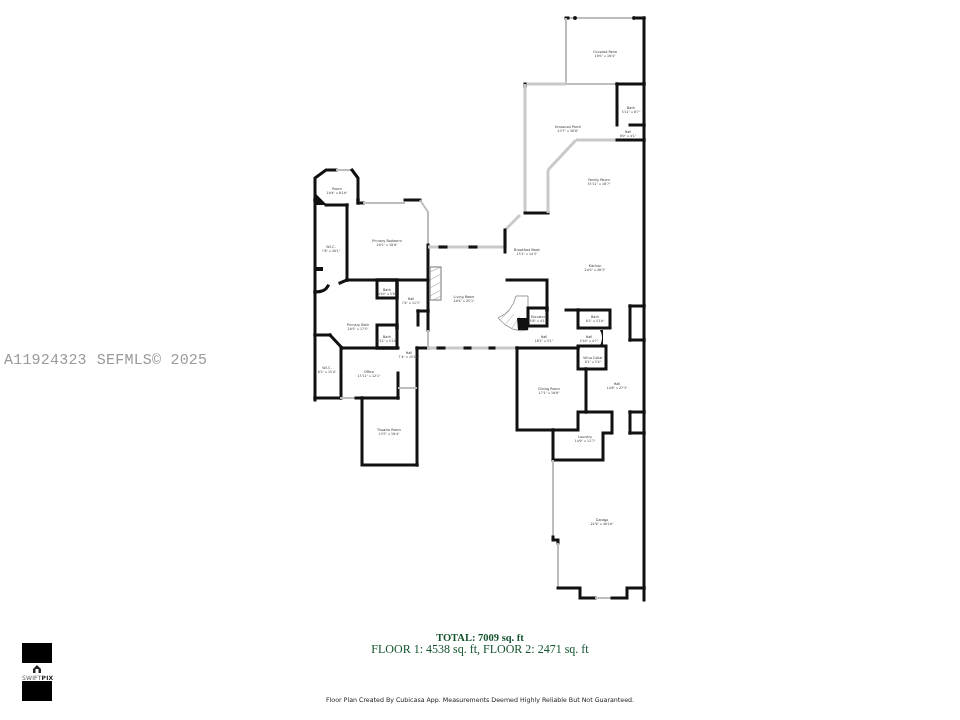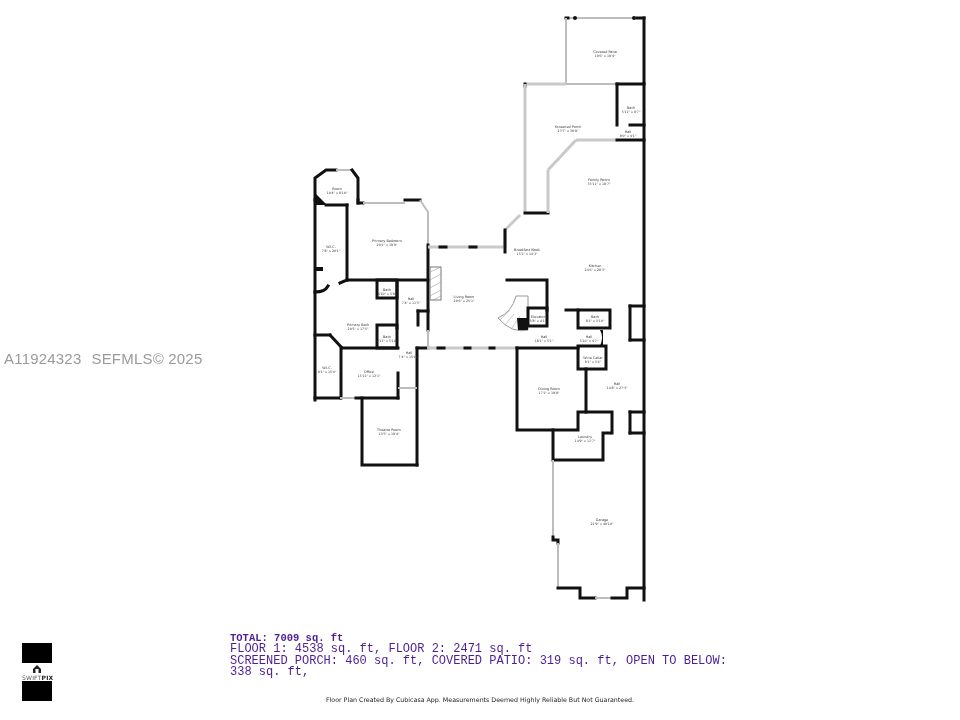--- a/index.html
+++ b/index.html
@@ -5,22 +5,22 @@
   html, body { margin: 0; padding: 0; background: #ffffff; }
   body { width: 960px; height: 720px; position: relative; overflow: hidden; font-family: "DejaVu Sans", sans-serif; }
   #plan { position: absolute; left: 0; top: 0; width: 960px; height: 720px; }
   .wall { stroke: #111; stroke-width: 3; fill: none; stroke-linecap: square; }
   .thin { stroke: #bdbdbd; stroke-width: 2; fill: none; }
   .win { stroke: #c9c9c9; stroke-width: 3; fill: none; }
   .fill-blk { fill: #111; }
   .room-name { font-size: 3.4px; fill: #333; text-anchor: middle; font-family: "DejaVu Sans", sans-serif; }
   .room-dim { font-size: 3.2px; fill: #333; text-anchor: middle; font-family: "DejaVu Sans", sans-serif; }
   .watermark { position: absolute; left: 4px; top: 350px; font-size: 15px; color: #9a9a9a; font-family: "Liberation Sans", sans-serif; letter-spacing: 0.2px; white-space: nowrap; }
-  .watermark span { margin-right: 10px; }
-  .summary { position: absolute; left: 230px; width: 500px; top: 632px; text-align: left; font-family: Liberation Mono, monospace; color: #4c1d95; }
+  .watermark span { margin-right: 10px; font-family: Liberation Mono, monospace; }
+  .summary { position: absolute; left: 230px; width: 500px; top: 632px; text-align: center; font-family: Liberation Serif, serif; color: #14532d; }
   .summary .total { font-weight: bold; font-size: 10.5px; line-height: 12px; }
   .summary .line { font-size: 12px; line-height: 11.5px; }
   .credit { position: absolute; left: 230px; width: 500px; top: 696px; text-align: center; font-size: 6.3px; color: #222; font-family: "DejaVu Sans", sans-serif; }
   .logo { position: absolute; left: 22px; top: 643px; width: 30px; }
   .logo .blk { width: 30px; height: 20px; background: #000; }
   .logo .mark { height: 11px; display: flex; justify-content: center; align-items: center; }
   .logo .brand { font-size: 6px; text-align: center; color: #555; font-family: "DejaVu Sans", sans-serif; letter-spacing: 0.2px; line-height: 7px; }
   .logo .brand b { color: #222; }
 </style>
 </head>
@@ -234,16 +234,15 @@
         <rect x="3.5" y="5" width="3" height="4" fill="#fff"></rect>
       </svg>
   </div>
   <div class="brand"><span>SWIFT</span><b>PIX</b></div>
   <div class="blk"></div>
 </div>
 
 <div class="summary">
   <div class="total">TOTAL: 7009 sq. ft</div>
   <div class="line">FLOOR 1: 4538 sq. ft, FLOOR 2: 2471 sq. ft</div>
-  <div class="line">SCREENED PORCH: 460 sq. ft, COVERED PATIO: 319 sq. ft, OPEN TO BELOW: 338 sq. ft,</div>
 </div>
 
 <div class="credit">Floor Plan Created By Cubicasa App. Measurements Deemed Highly Reliable But Not Guaranteed.</div>
 
 </body></html>

